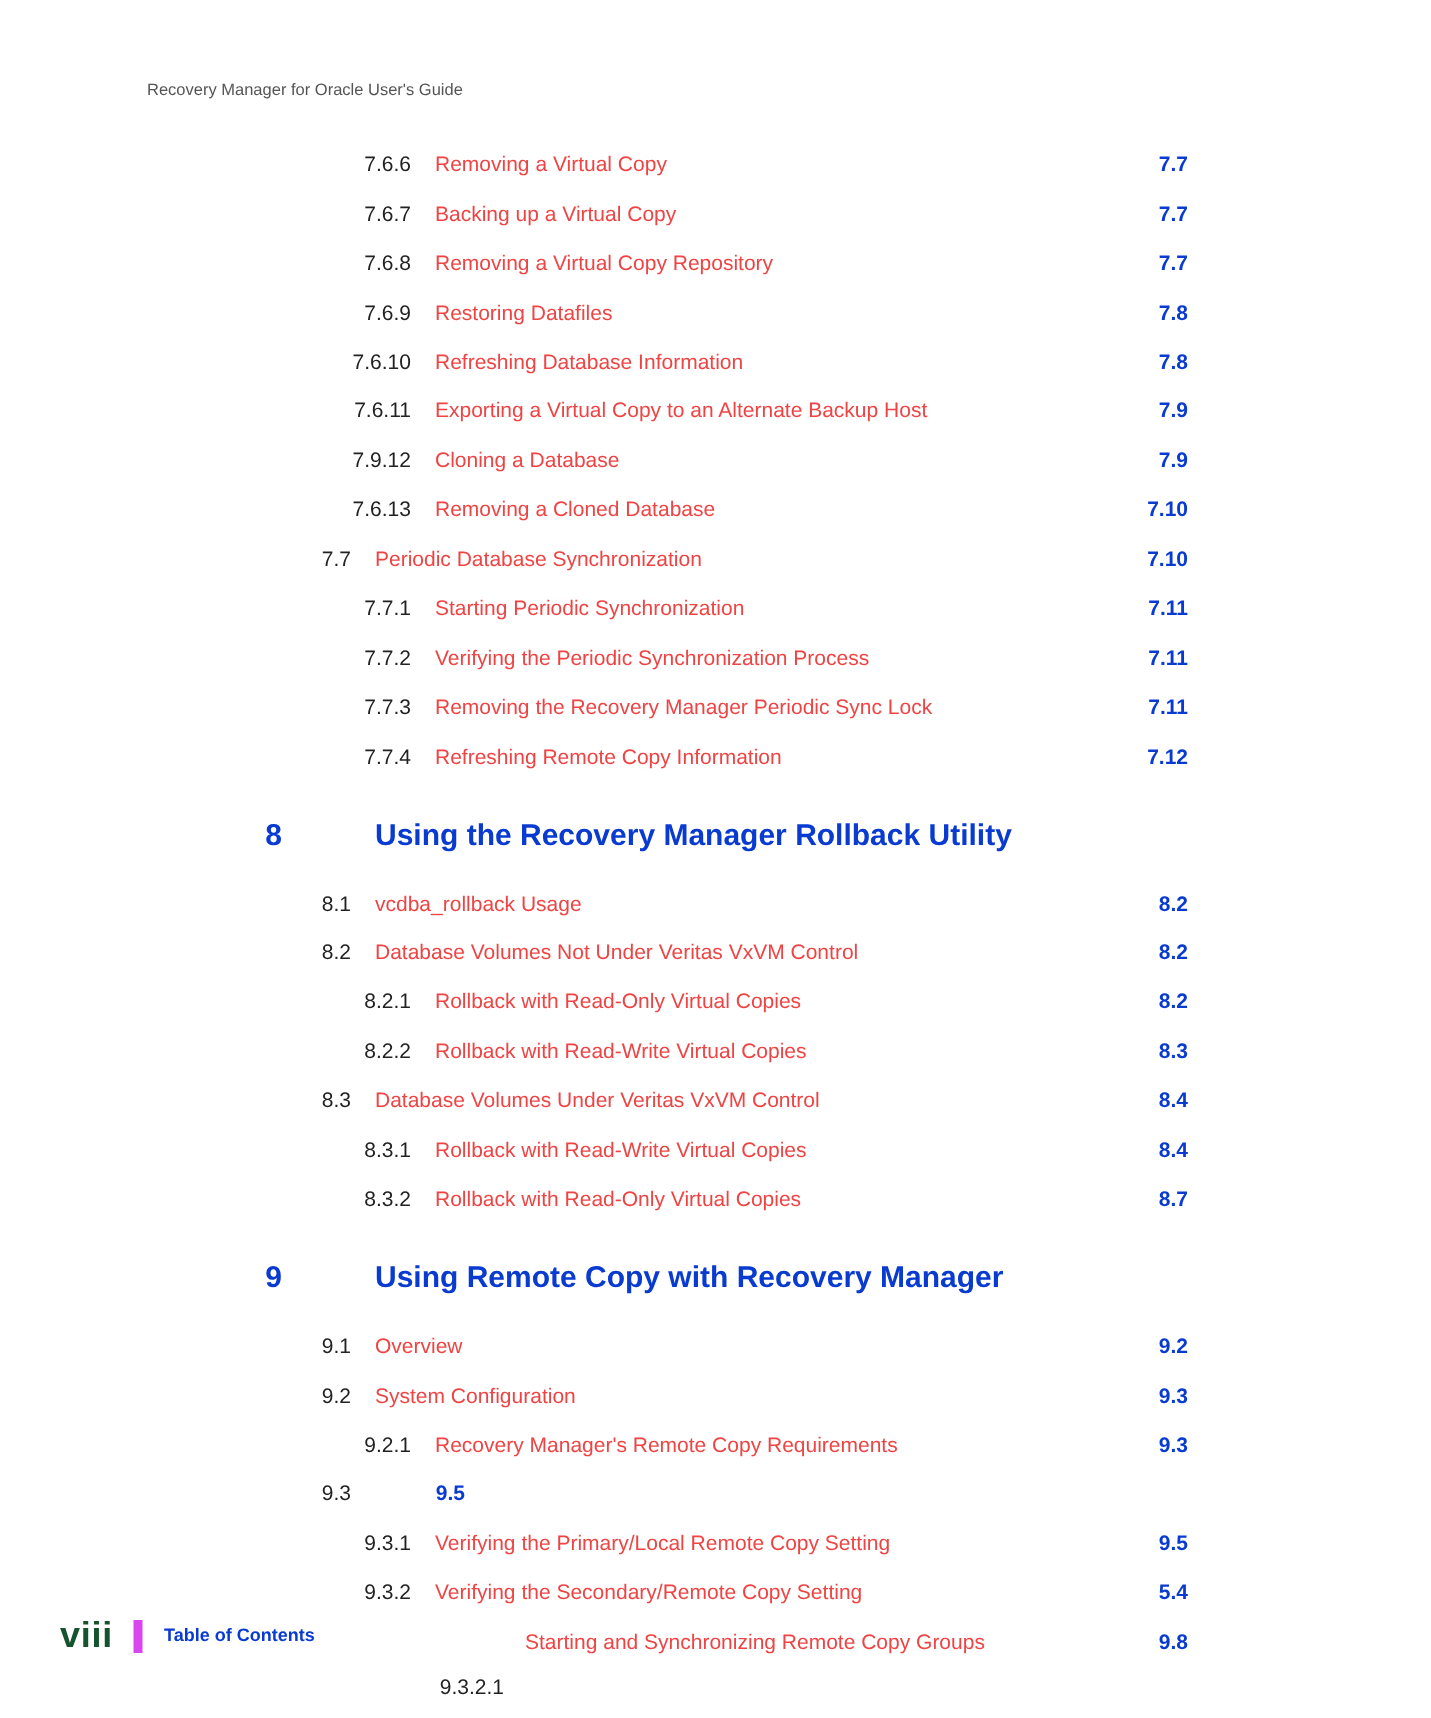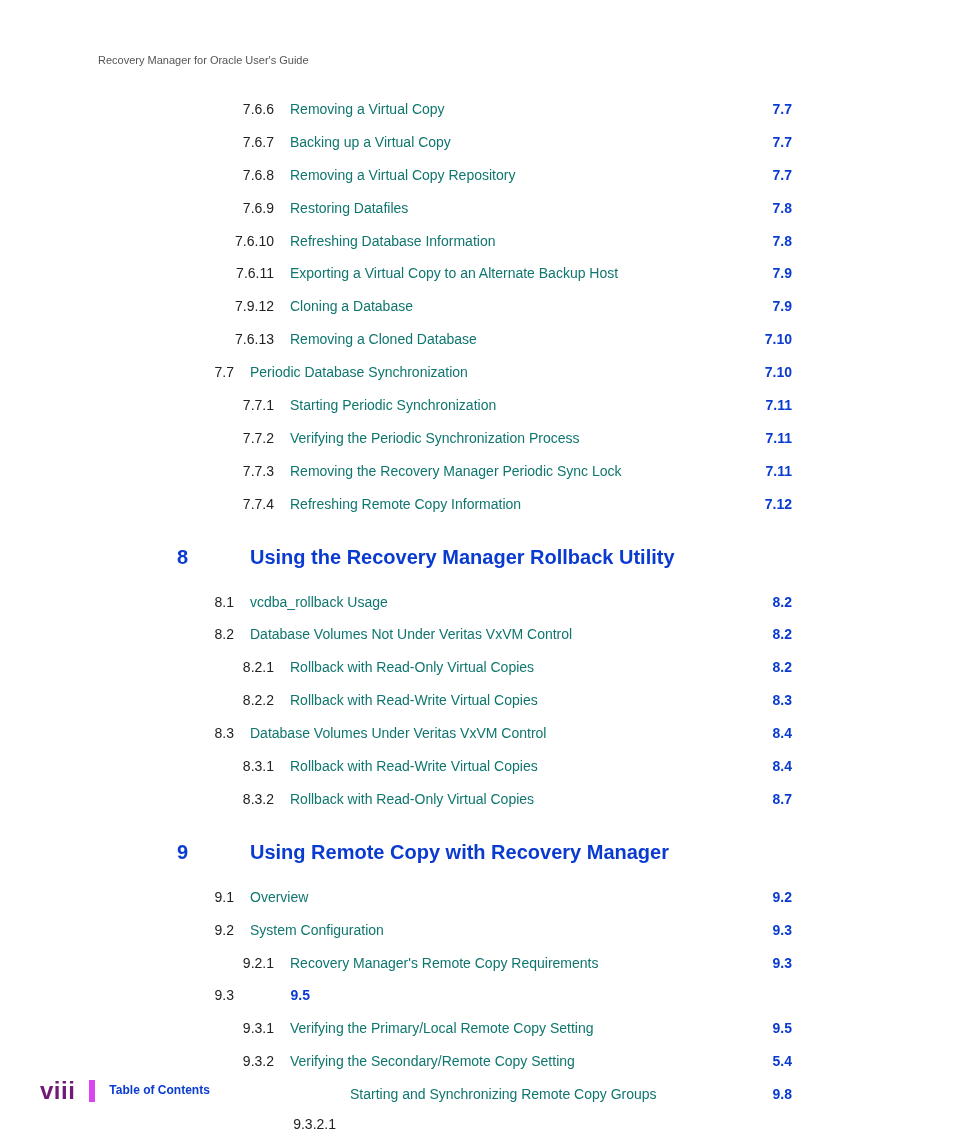--- a/index.html
+++ b/index.html
@@ -36,21 +36,21 @@
     width: 218px;           
     text-align: right;
     padding-right: 16px;
     box-sizing: border-box;
     color: #222;
     flex: 0 0 auto;
   }
   .level2 .num-col { padding-right: 14px; }
   .title-col {
     flex: 1 1 auto;
-    color: #0f766e;
+    color: #ef4444;
   }
   .page-col {
     flex: 0 0 auto;
     width: 60px;
     text-align: right;
     color: #0a3bd1;
     font-weight: 700;
   }
   
   .level0 .num-col { width: 160px; }
@@ -84,21 +84,21 @@
   .footer {
     position: absolute;
     left: 40px;
     bottom: 40px;
     display: flex;
     align-items: center;
   }
   .folio {
     font-size: 24px;
     font-weight: 800;
-    color: #701a75;
+    color: #14532d;
     letter-spacing: 0.5px;
     padding-right: 14px;
   }
   .folio-label {
     font-size: 12px;
     font-weight: 700;
     color: #0a3bd1;
     padding-left: 14px;
     border-left: 6px solid #d946ef;
     line-height: 1.8;

